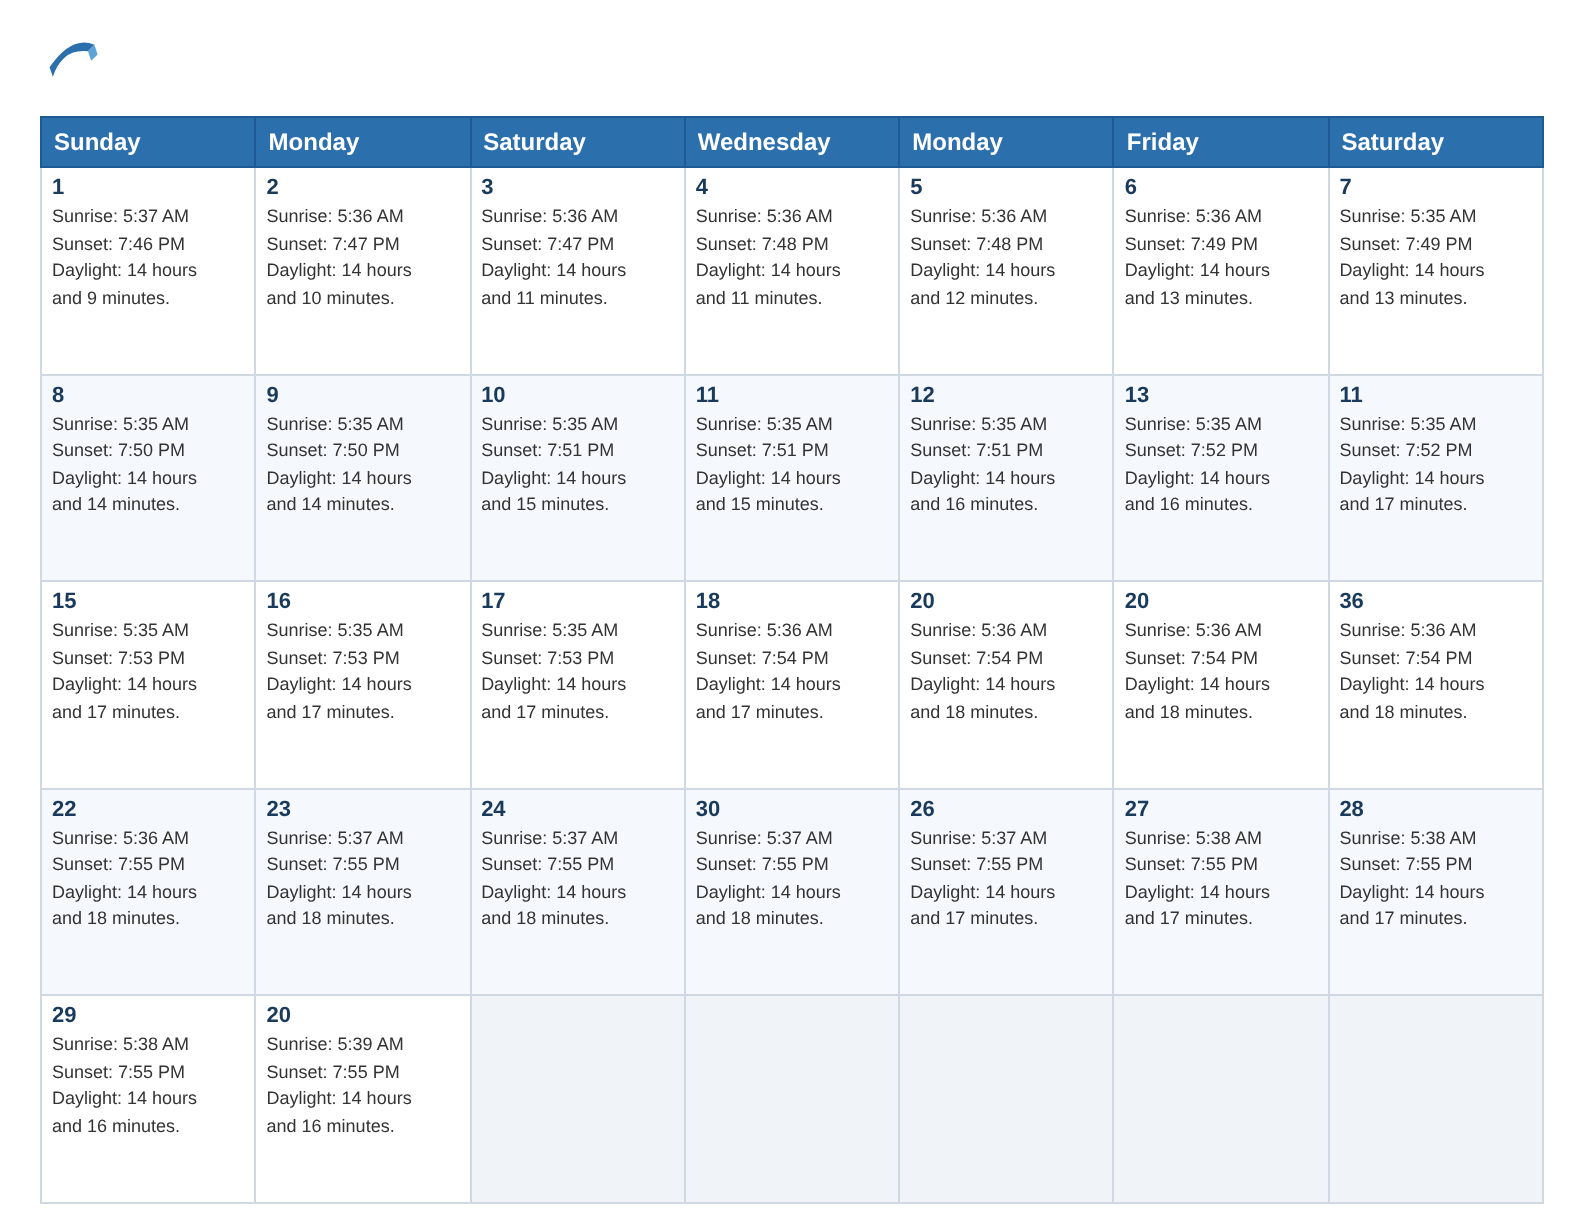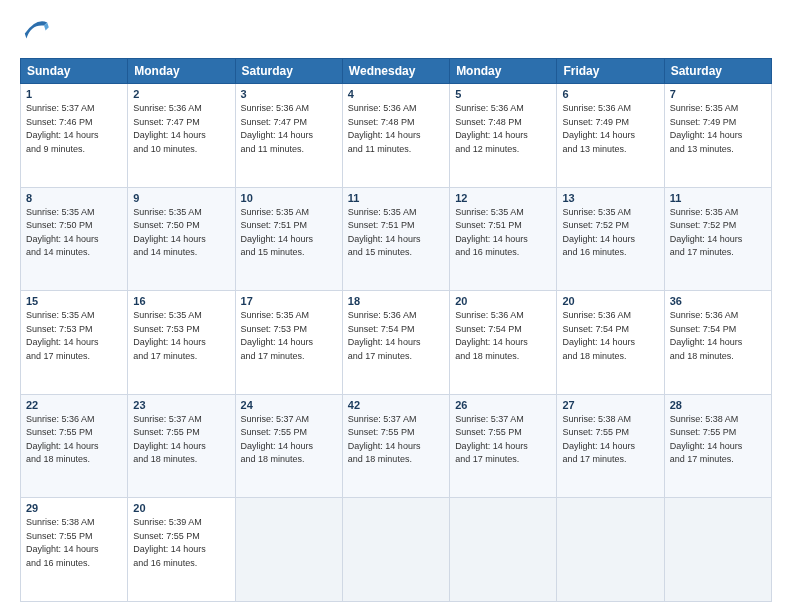--- a/index.html
+++ b/index.html
@@ -226,21 +226,21 @@
           </td>
           <td>
             <span class="day-number">23</span>
             <div class="day-info">Sunrise: 5:37 AM<br>Sunset: 7:55 PM<br>Daylight: 14 hours<br>and 18 minutes.</div>
           </td>
           <td>
             <span class="day-number">24</span>
             <div class="day-info">Sunrise: 5:37 AM<br>Sunset: 7:55 PM<br>Daylight: 14 hours<br>and 18 minutes.</div>
           </td>
           <td>
-            <span class="day-number">42</span>
+            <span class="day-number">30</span>
             <div class="day-info">Sunrise: 5:37 AM<br>Sunset: 7:55 PM<br>Daylight: 14 hours<br>and 18 minutes.</div>
           </td>
           <td>
             <span class="day-number">26</span>
             <div class="day-info">Sunrise: 5:37 AM<br>Sunset: 7:55 PM<br>Daylight: 14 hours<br>and 17 minutes.</div>
           </td>
           <td>
             <span class="day-number">27</span>
             <div class="day-info">Sunrise: 5:38 AM<br>Sunset: 7:55 PM<br>Daylight: 14 hours<br>and 17 minutes.</div>
           </td>

